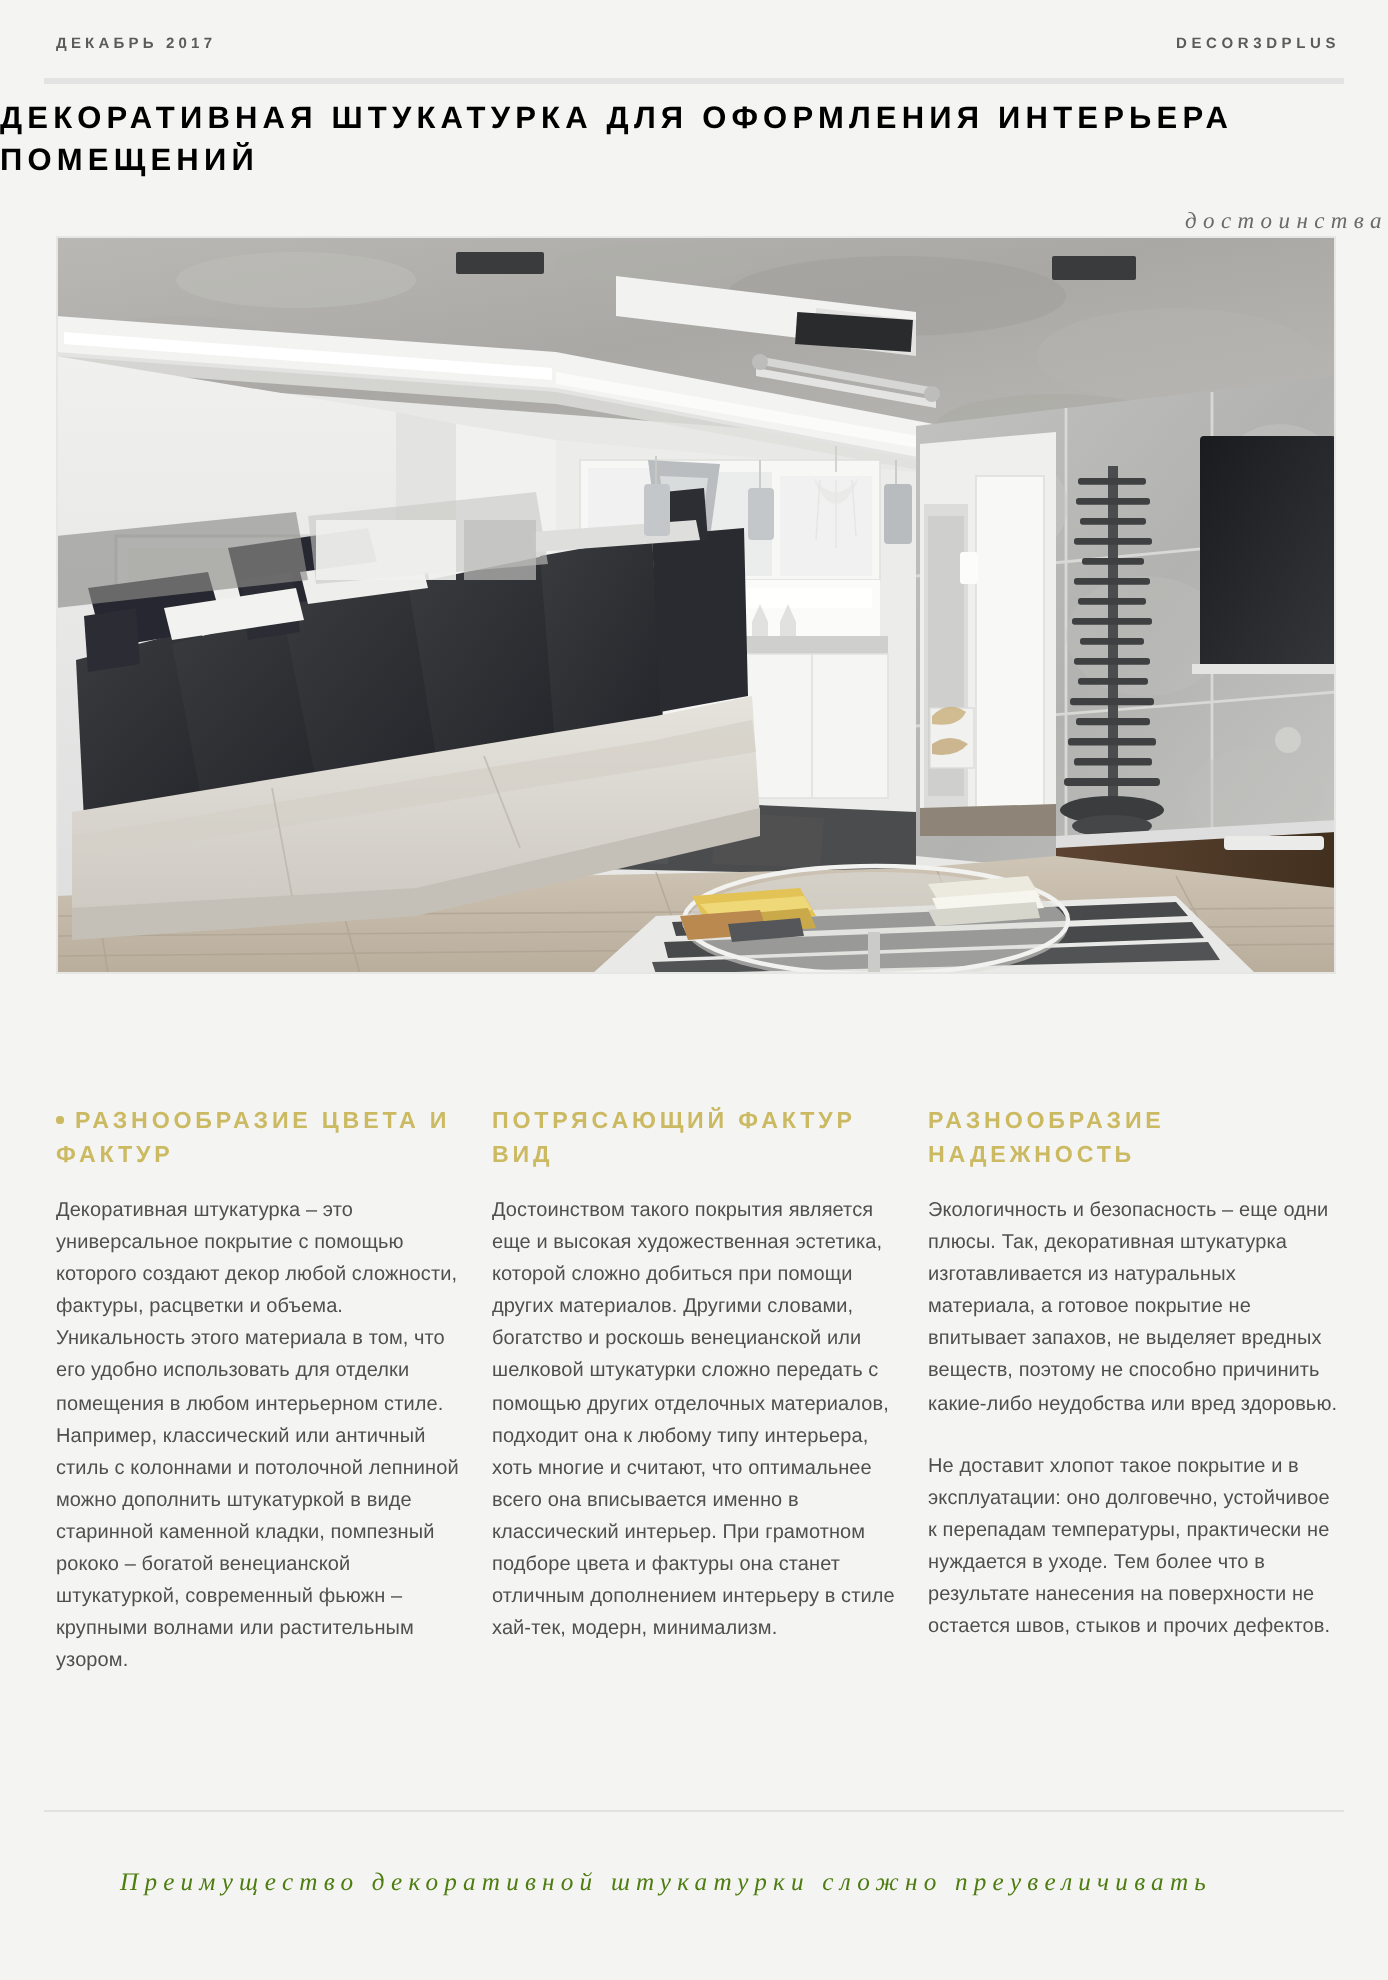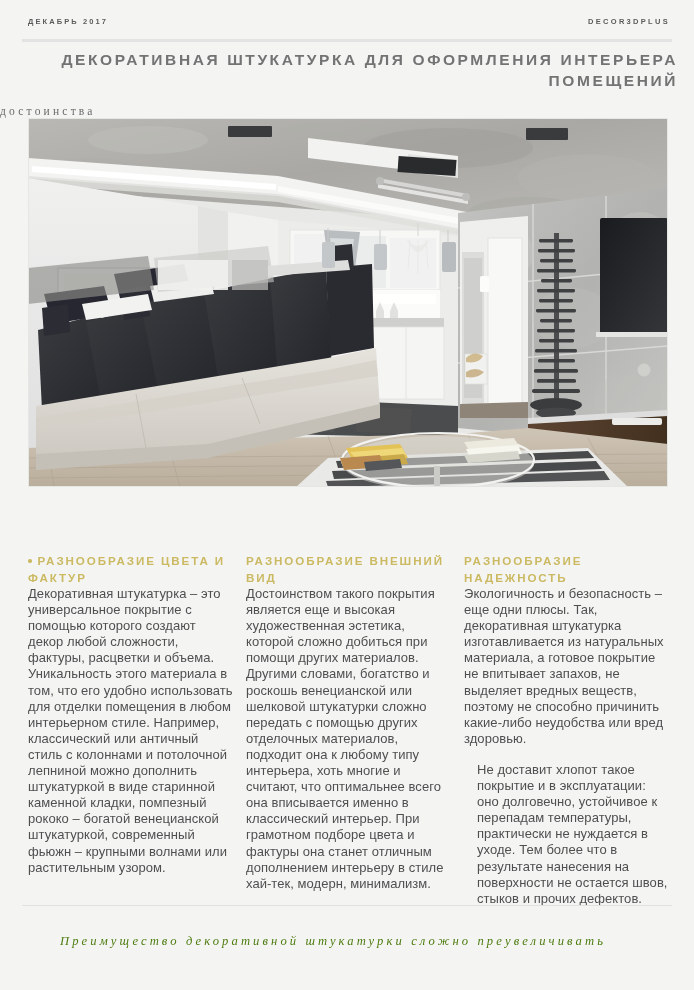--- a/index.html
+++ b/index.html
@@ -47,35 +47,36 @@
     height: 3px;
     background: #e3e3e3;
   }
 
   
   .title {
     position: absolute;
     top: 49px;
     left: 0;
     width: 678px;
-    text-align: right;
+    text-align: left;
     font-size: 15.5px;
     font-weight: bold;
     letter-spacing: 2.6px;
     line-height: 21px;
-    color: #737373;
+    color: #000000;
   }
 
   .subtitle {
     position: absolute;
     top: 105px;
     left: 0;
     width: 694px;
-    text-align: left;
+    text-align: right;
     font-family: "Liberation Serif", serif;
+    font-style: italic;
     font-size: 11.5px;
     letter-spacing: 3.2px;
     color: #6a6a6a;
   }
 
   
   .hero {
     position: absolute;
     top: 118px;
     left: 28px;
@@ -97,41 +98,42 @@
   }
   .col { width: 205px; position: relative; }
   .col + .col { margin-left: 13px; }
 
   .col-head {
     font-size: 11.6px;
     font-weight: bold;
     letter-spacing: 1.9px;
     line-height: 17px;
     color: #cbba62;
+    margin-bottom: 12px;
     min-height: 34px;
   }
   .col-head .bullet {
     display: inline-block;
     width: 3.5px;
     height: 3.5px;
     border-radius: 50%;
     background: #cbba62;
     vertical-align: middle;
     margin-right: 6px;
     margin-bottom: 2px;
   }
 
   .col-body p {
-    font-size: 13px;
+    font-size: 10px;
     line-height: 16.1px;
     color: #4f4f4f;
     letter-spacing: 0.05px;
     text-align: left;
   }
-  .col-body p + p { margin-top: 15px; margin-left: 13px; }
+  .col-body p + p { margin-top: 15px; }
 
   
   .footer-rule {
     position: absolute;
     top: 905px;
     left: 22px;
     width: 650px;
     height: 1px;
     background: #e1e1e1;
   }
@@ -440,21 +442,21 @@
     <div class="col">
       <div class="col-head">
         <span class="bullet"></span><span>РАЗНООБРАЗИЕ ЦВЕТА И ФАКТУР</span>
       </div>
       <div class="col-body">
         <p>Декоративная штукатурка – это универсальное покрытие с помощью которого создают декор любой сложности, фактуры, расцветки и объема. Уникальность этого материала в том, что его удобно использовать для отделки помещения в любом интерьерном стиле. Например, классический или античный стиль с колоннами и потолочной лепниной можно дополнить штукатуркой в виде старинной каменной кладки, помпезный рококо – богатой венецианской штукатуркой, современный фьюжн – крупными волнами или растительным узором.</p>
       </div>
     </div>
 
     <div class="col">
-      <div class="col-head">РАЗНООБРАЗИЕ ВНЕШНИЙ ВИД</div>
+      <div class="col-head">ПОТРЯСАЮЩИЙ ФАКТУР ВИД</div>
       <div class="col-body">
         <p>Достоинством такого покрытия является еще и высокая художественная эстетика, которой сложно добиться при помощи других материалов. Другими словами, богатство и роскошь венецианской или шелковой штукатурки сложно передать с помощью других отделочных материалов, подходит она к любому типу интерьера, хоть многие и считают, что оптимальнее всего она вписывается именно в классический интерьер. При грамотном подборе цвета и фактуры она станет отличным дополнением интерьеру в стиле хай-тек, модерн, минимализм.</p>
       </div>
     </div>
 
     <div class="col">
       <div class="col-head">РАЗНООБРАЗИЕ НАДЕЖНОСТЬ</div>
       <div class="col-body">
         <p>Экологичность и безопасность – еще одни плюсы. Так, декоративная штукатурка изготавливается из натуральных материала, а готовое покрытие не впитывает запахов, не выделяет вредных веществ, поэтому не способно причинить какие-либо неудобства или вред здоровью.</p>
         <p>Не доставит хлопот такое покрытие и в эксплуатации: оно долговечно, устойчивое к перепадам температуры, практически не нуждается в уходе. Тем более что в результате нанесения на поверхности не остается швов, стыков и прочих дефектов.</p>

